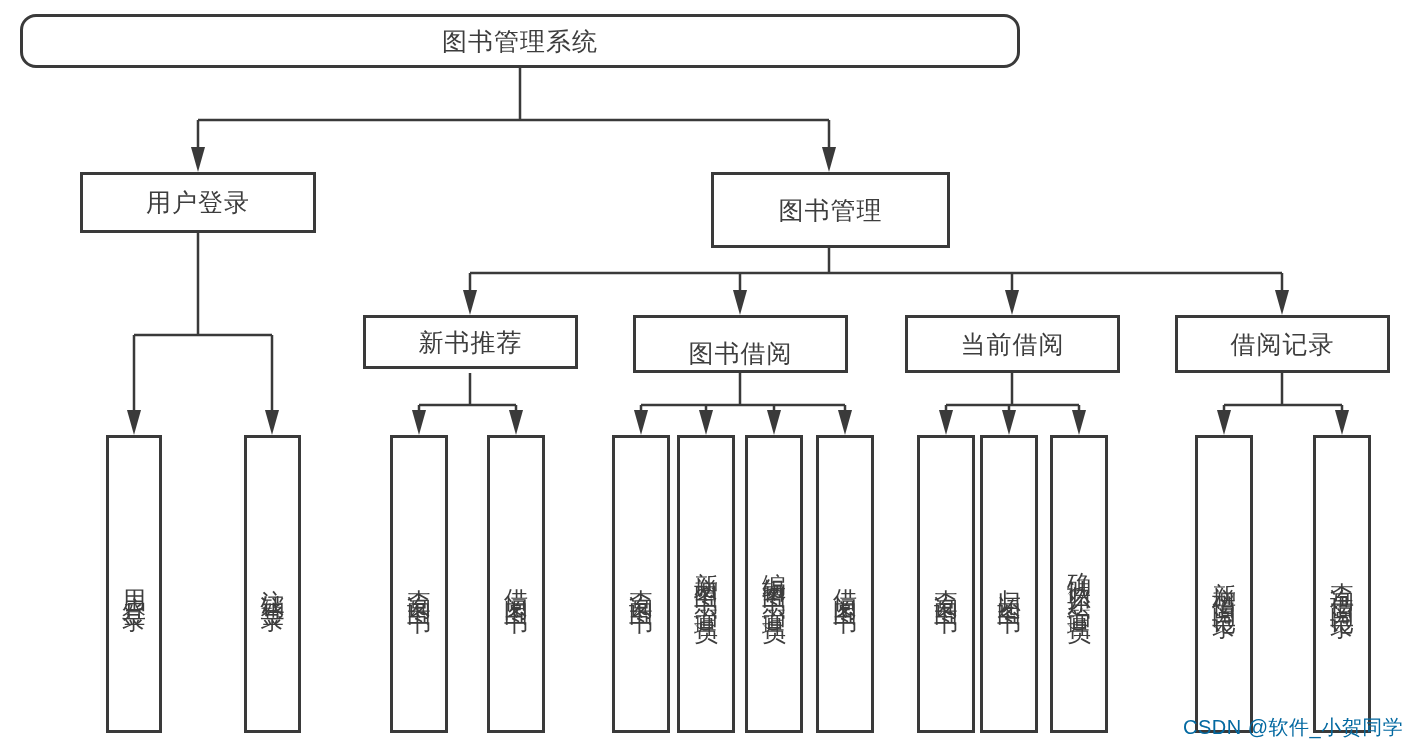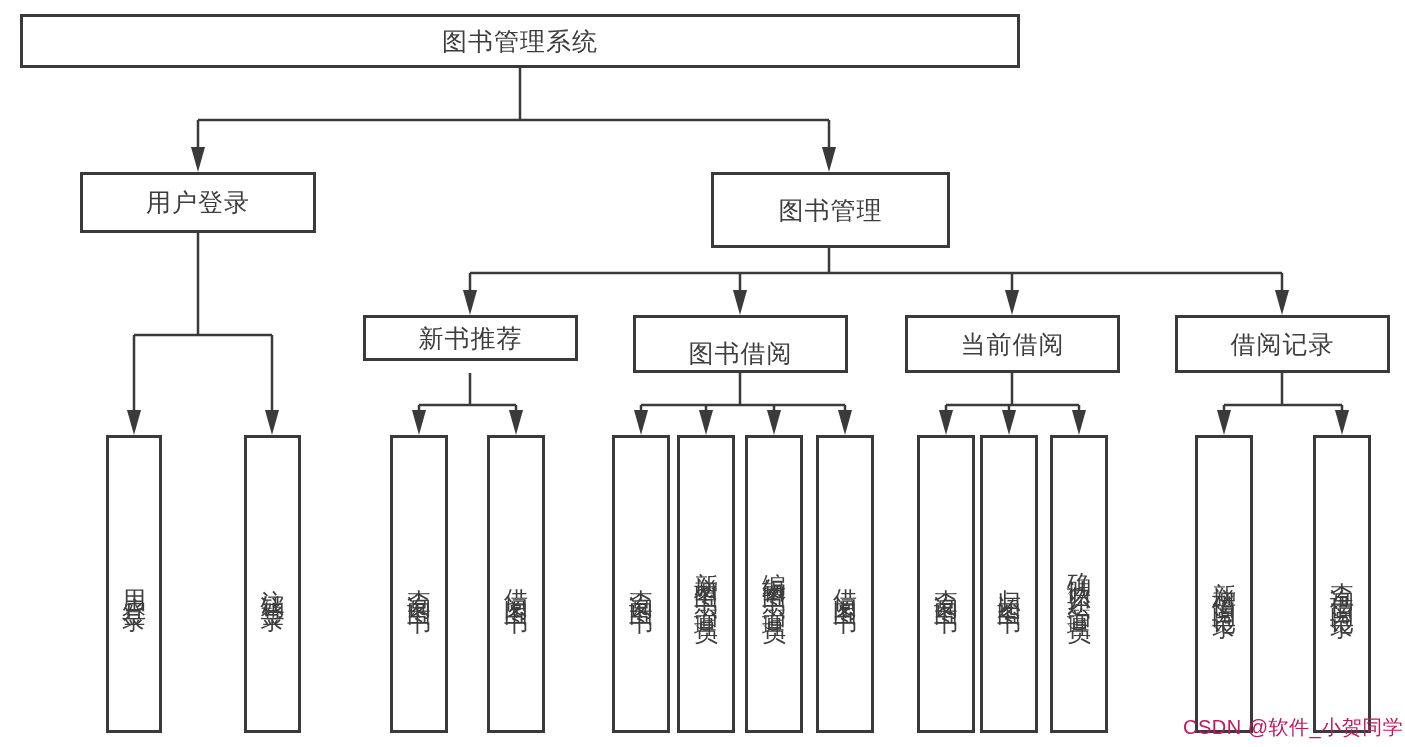--- a/index.html
+++ b/index.html
@@ -43,21 +43,21 @@
     font-size: 24px;
     letter-spacing: 7px;
     line-height: 1;
     max-height: 288px;
   }
   .watermark {
     position: absolute;
     left: 1183px;
     top: 714px;
     font-size: 20px;
-    color: #be185d;
+    color: #0369a1;
     white-space: nowrap;
     z-index: 3;
     letter-spacing: 0.5px;
   }
 </style>
 </head>
 <body>
 
 <div class="canvas">
 
@@ -101,32 +101,32 @@
 
       <path d="M946 435 L939 410 L953 410 Z"></path>
       <path d="M1009 435 L1002 410 L1016 410 Z"></path>
       <path d="M1079 435 L1072 410 L1086 410 Z"></path>
 
       <path d="M1224 435 L1217 410 L1231 410 Z"></path>
       <path d="M1342 435 L1335 410 L1349 410 Z"></path>
     </g>
   </svg>
 
-  <div class="box" style="left:20px; top:14px; width:1000px; height:54px;">
+  <div class="box" style="left:20px; top:14px; width:1000px; height:54px;border-radius:16px;">
     <span class="hlabel">图书管理系统</span>
   </div>
 
   <div class="box" style="left:80px; top:172px; width:236px; height:61px;">
     <span class="hlabel">用户登录</span>
   </div>
   <div class="box" style="left:711px; top:172px; width:239px; height:76px;">
     <span class="hlabel">图书管理</span>
   </div>
 
-  <div class="box" style="left:363px; top:315px; width:215px; height:46px;">
+  <div class="box" style="left:363px; top:315px; width:215px; height:54px;">
     <span class="hlabel">新书推荐</span>
   </div>
   <div class="box" style="left:633px; top:315px; width:215px; height:58px;align-items:flex-end;">
     <span class="hlabel">图书借阅</span>
   </div>
   <div class="box" style="left:1175px; top:315px; width:215px; height:58px;">
     <span class="hlabel">借阅记录</span>
   </div>
   <div class="box" style="left:905px; top:315px; width:215px; height:58px;">
     <span class="hlabel">当前借阅</span>

